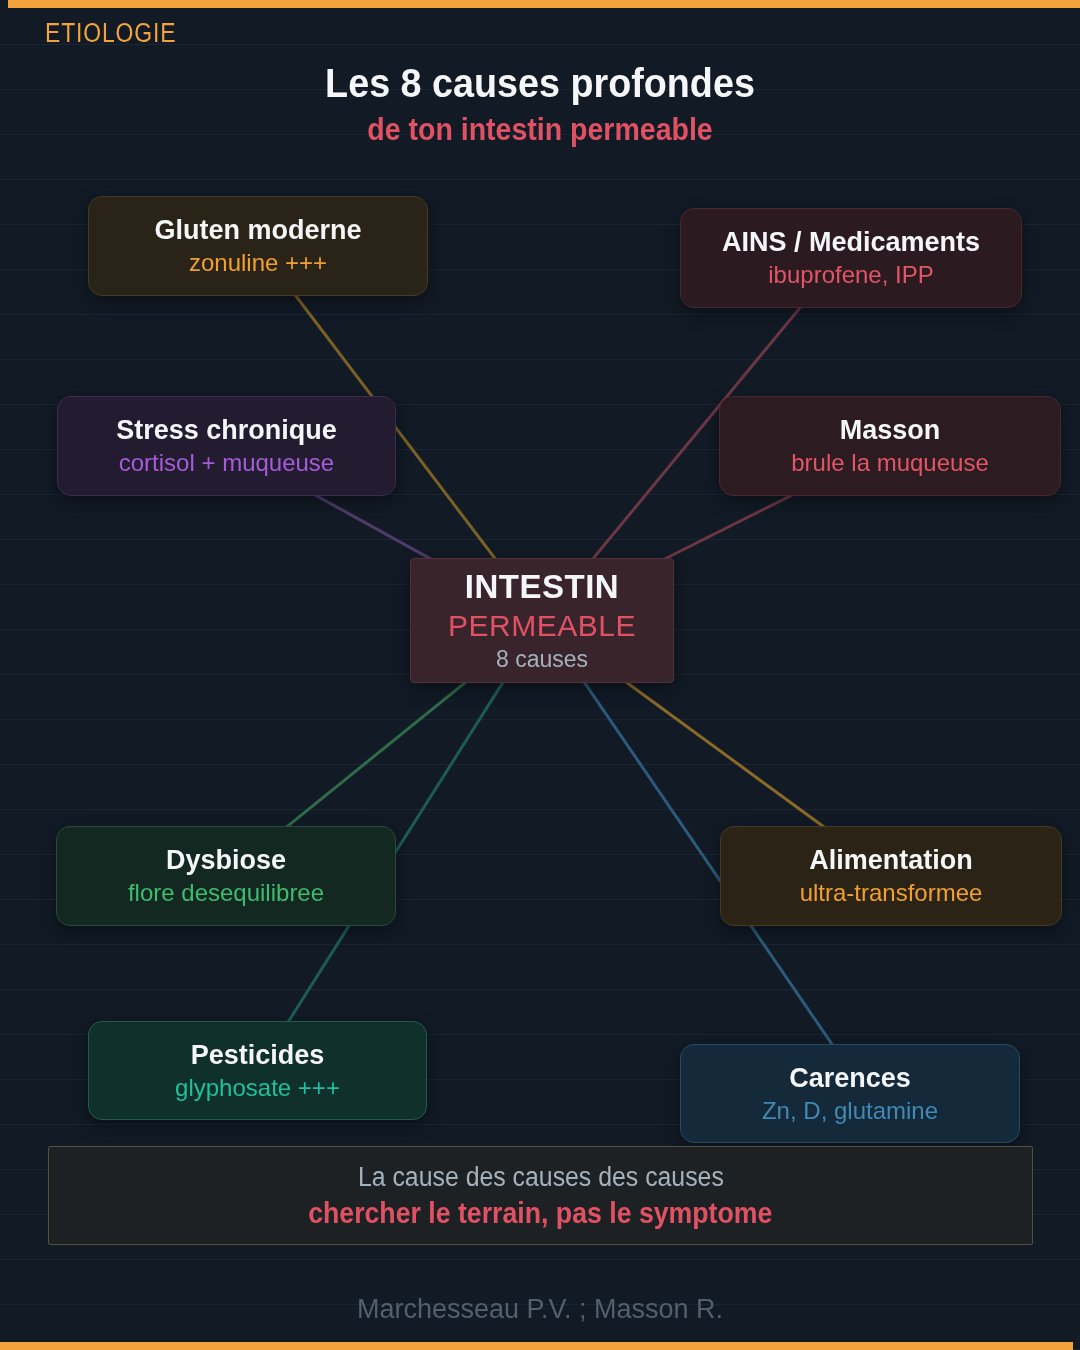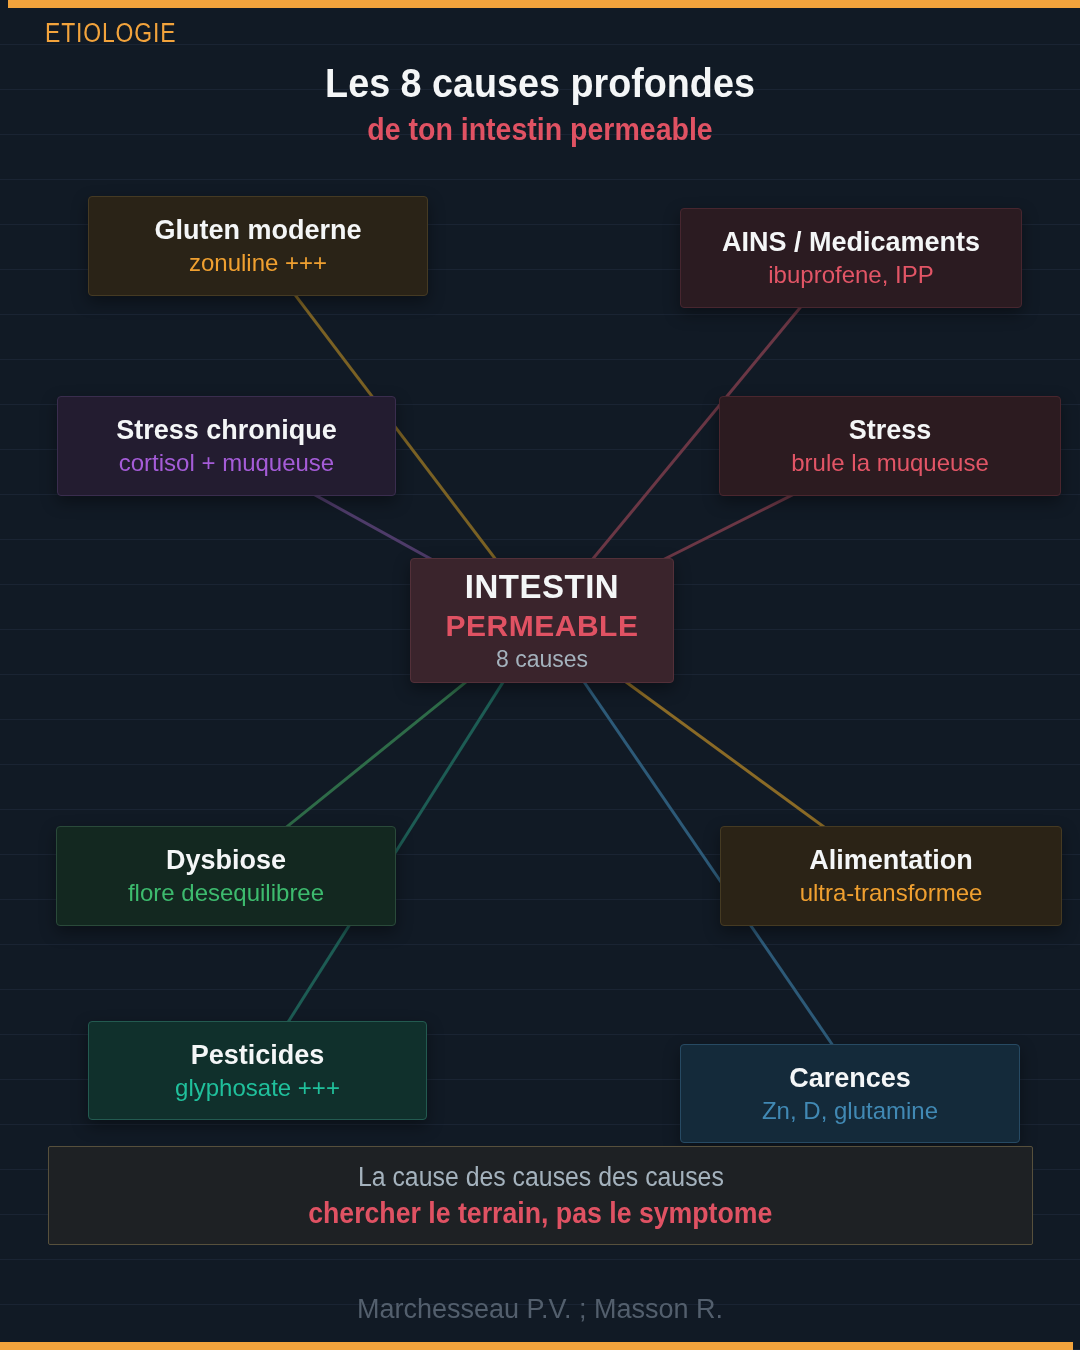--- a/index.html
+++ b/index.html
@@ -29,31 +29,31 @@
     position:absolute;left:0;width:100%;text-align:center;z-index:3;
     transform:scaleX(.92);
   }
   #main-title{top:60px;font-size:41px;font-weight:bold;color:var(--text-white,#f4f6f7);}
   #main-subtitle{top:112px;font-size:31px;font-weight:bold;color:var(--title-red,#e05263);}
 
   #links{position:absolute;left:0;top:0;z-index:1;}
 
   .node{
     position:absolute;z-index:2;
-    border-radius:4px;border:1px solid #333;
+    border-radius:14px;border:1px solid #333;
     display:flex;flex-direction:column;align-items:center;justify-content:center;
     text-align:center;gap:3px;
     box-shadow:0 6px 16px rgba(0,0,0,.38);
   }
   .node-title{font-size:27px;font-weight:bold;color:var(--text-white,#f4f6f7);line-height:1.15;}
   .node-sub{font-size:24px;line-height:1.15;}
 
   #center-node{border-radius:4px;}
   #center-title{font-size:33px;font-weight:bold;color:var(--text-white,#f4f6f7);letter-spacing:.5px;}
-  #center-highlight{font-size:30px;font-weight:bold;color:var(--title-red,#e8495d);letter-spacing:.5px;}
+  #center-highlight{font-size:30px;font-weight:normal;color:var(--title-red,#e8495d);letter-spacing:.5px;}
   #center-note{font-size:23px;color:var(--muted-gray,#9aa9b7);}
 
   #banner{
     position:absolute;left:48px;top:1146px;width:983px;height:97px;z-index:2;
     background:var(--banner-bg,#1e2124);
     border:1px solid var(--banner-border,#57503c);
     border-radius:2px;
     display:flex;flex-direction:column;align-items:center;justify-content:center;gap:4px;
   }
   #banner-line1{font-size:27px;color:var(--muted-gray,#aab8c2);transform:scaleX(.92);}
@@ -95,21 +95,21 @@
     <div class="node-title">AINS / Medicaments</div>
     <div class="node-sub" style="color: rgb(226, 85, 102);">ibuprofene, IPP</div>
   </div>
 
   <div class="node cause-box" style="left: 57px; top: 396px; width: 337px; height: 98px; background: rgb(35, 28, 48); border-color: rgb(58, 45, 78);">
     <div class="node-title">Stress chronique</div>
     <div class="node-sub" style="color: rgb(165, 92, 216);">cortisol + muqueuse</div>
   </div>
 
   <div class="node cause-box" style="left: 719px; top: 396px; width: 340px; height: 98px; background: rgb(44, 27, 32); border-color: rgb(74, 38, 46);">
-    <div class="node-title">Stress</div>
+    <div class="node-title">Masson</div>
     <div class="node-sub" style="color: rgb(226, 85, 102);">brule la muqueuse</div>
   </div>
 
   <div class="node cause-box" style="left: 56px; top: 826px; width: 338px; height: 98px; background: rgb(19, 40, 32); border-color: rgb(42, 74, 58);">
     <div class="node-title">Dysbiose</div>
     <div class="node-sub" style="color: rgb(61, 187, 110);">flore desequilibree</div>
   </div>
 
   <div class="node cause-box" style="left: 88px; top: 1021px; width: 337px; height: 97px; background: rgb(16, 48, 44); border-color: rgb(35, 90, 80);">
     <div class="node-title">Pesticides</div>

